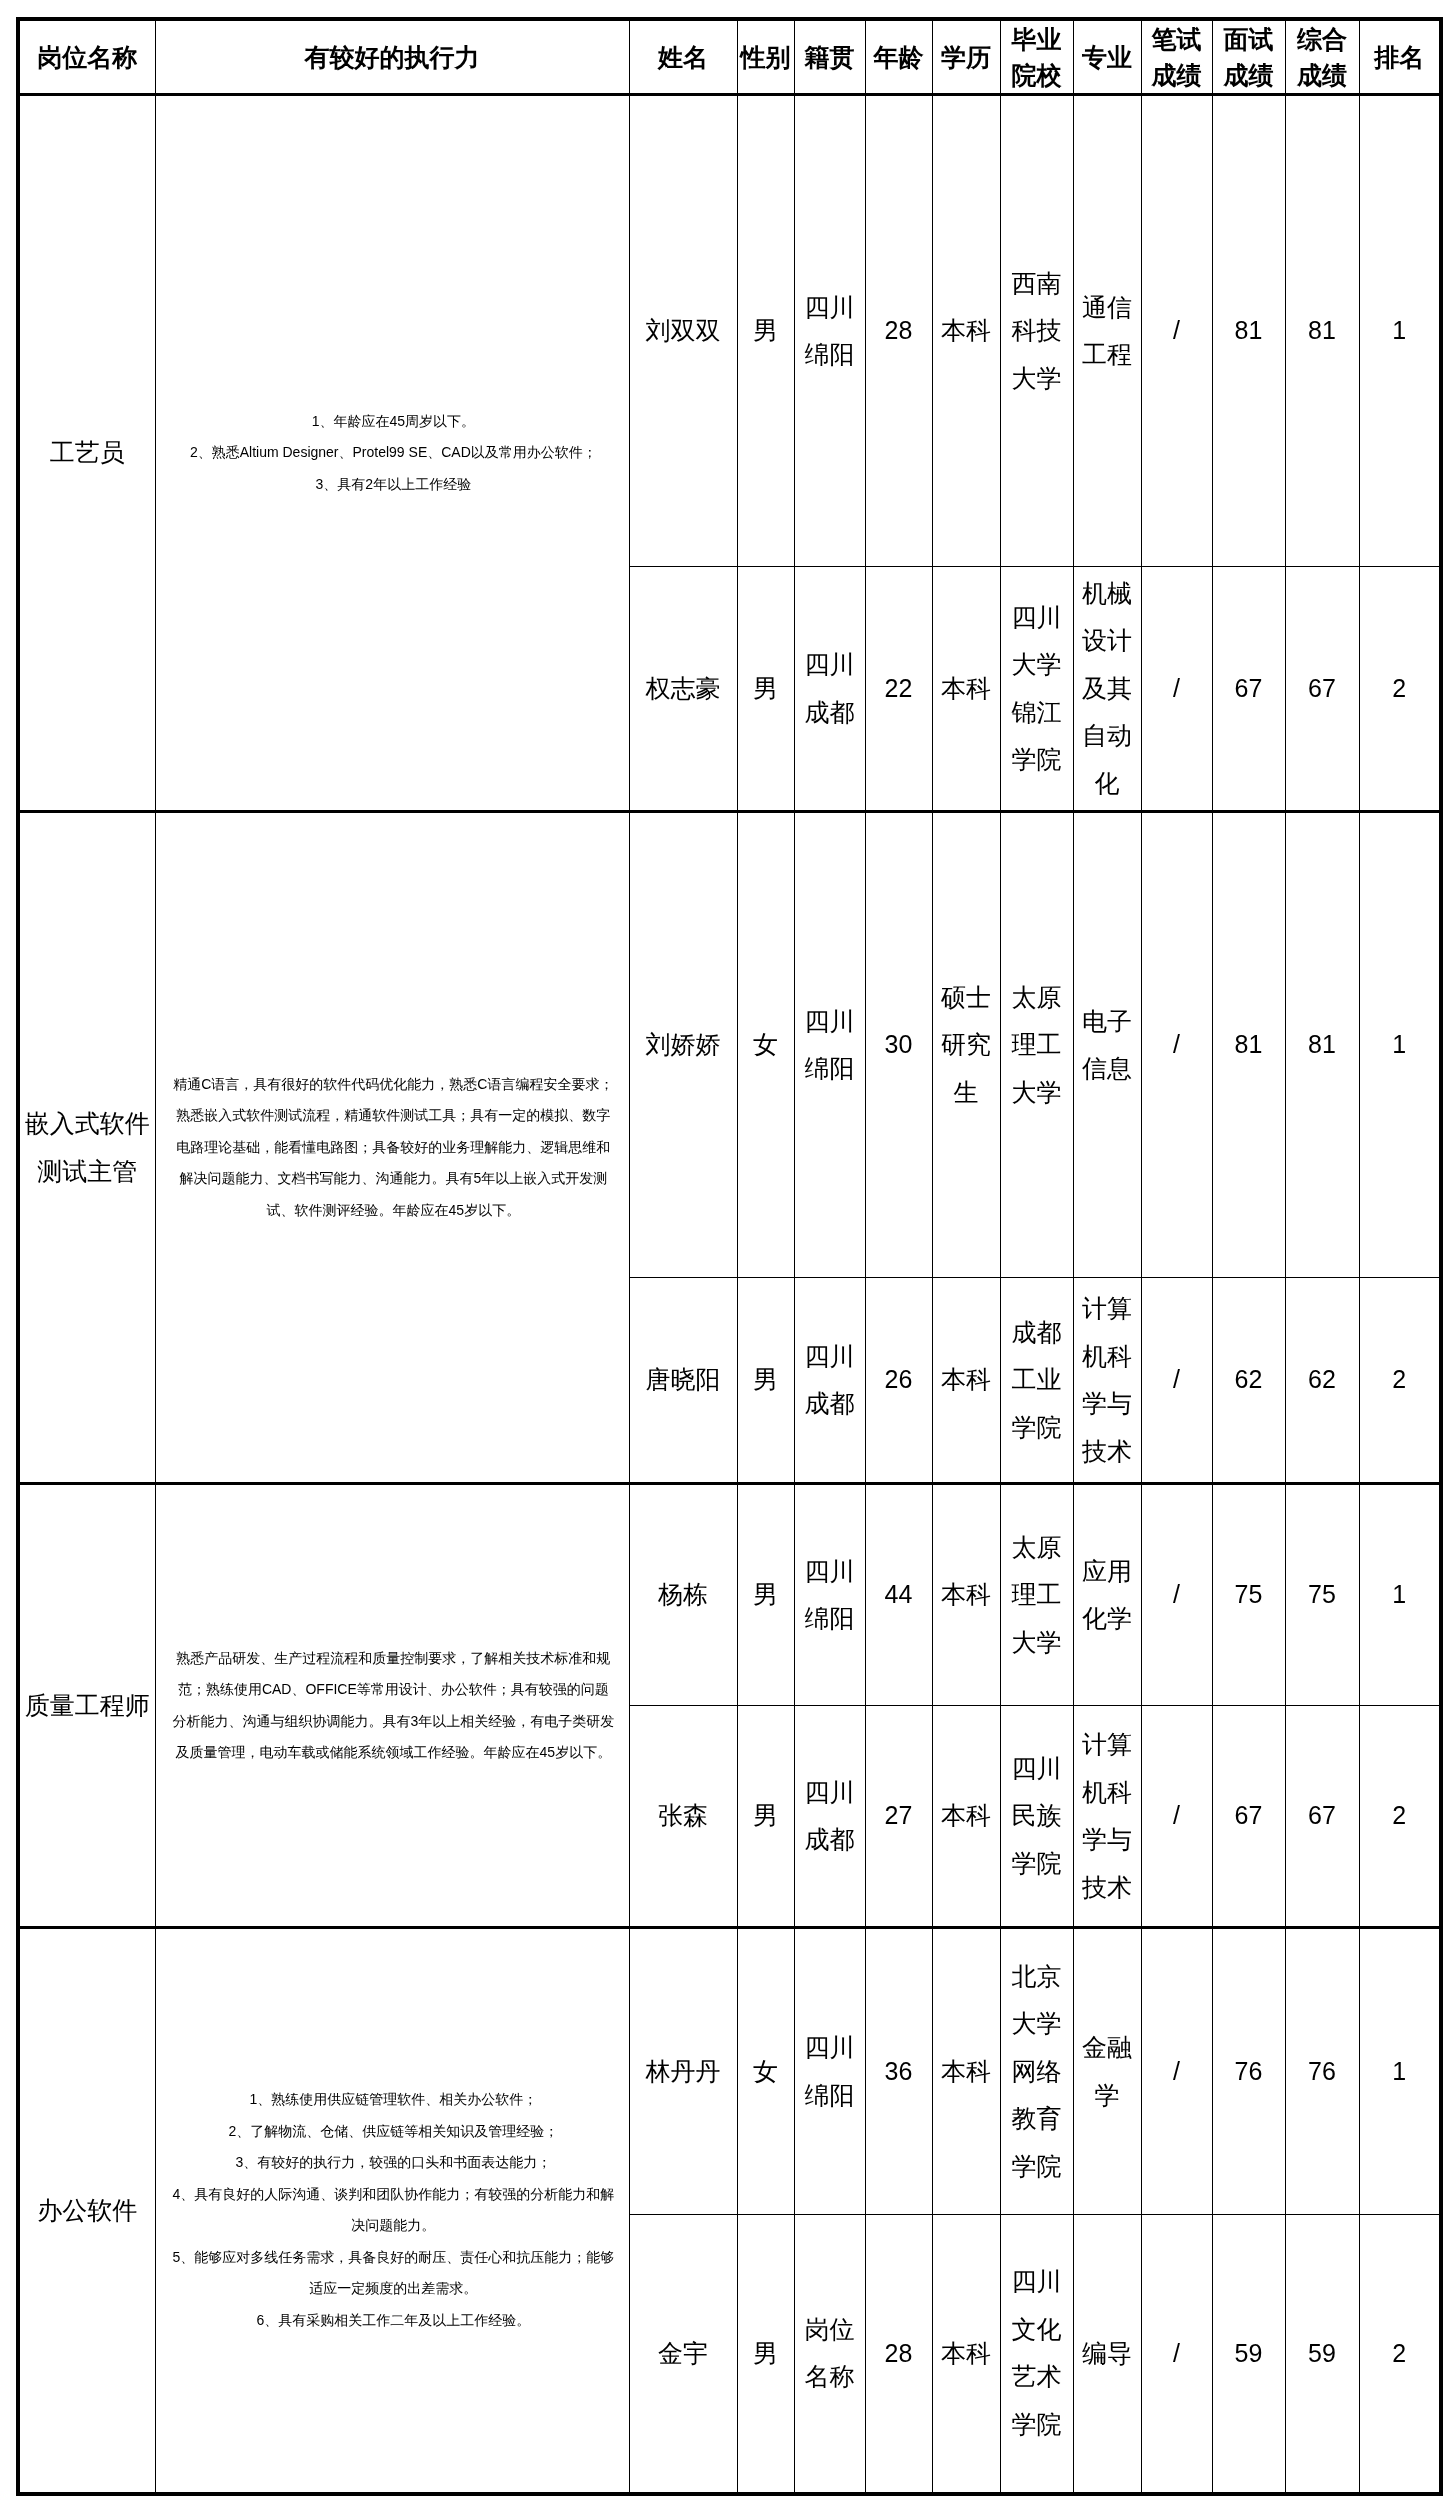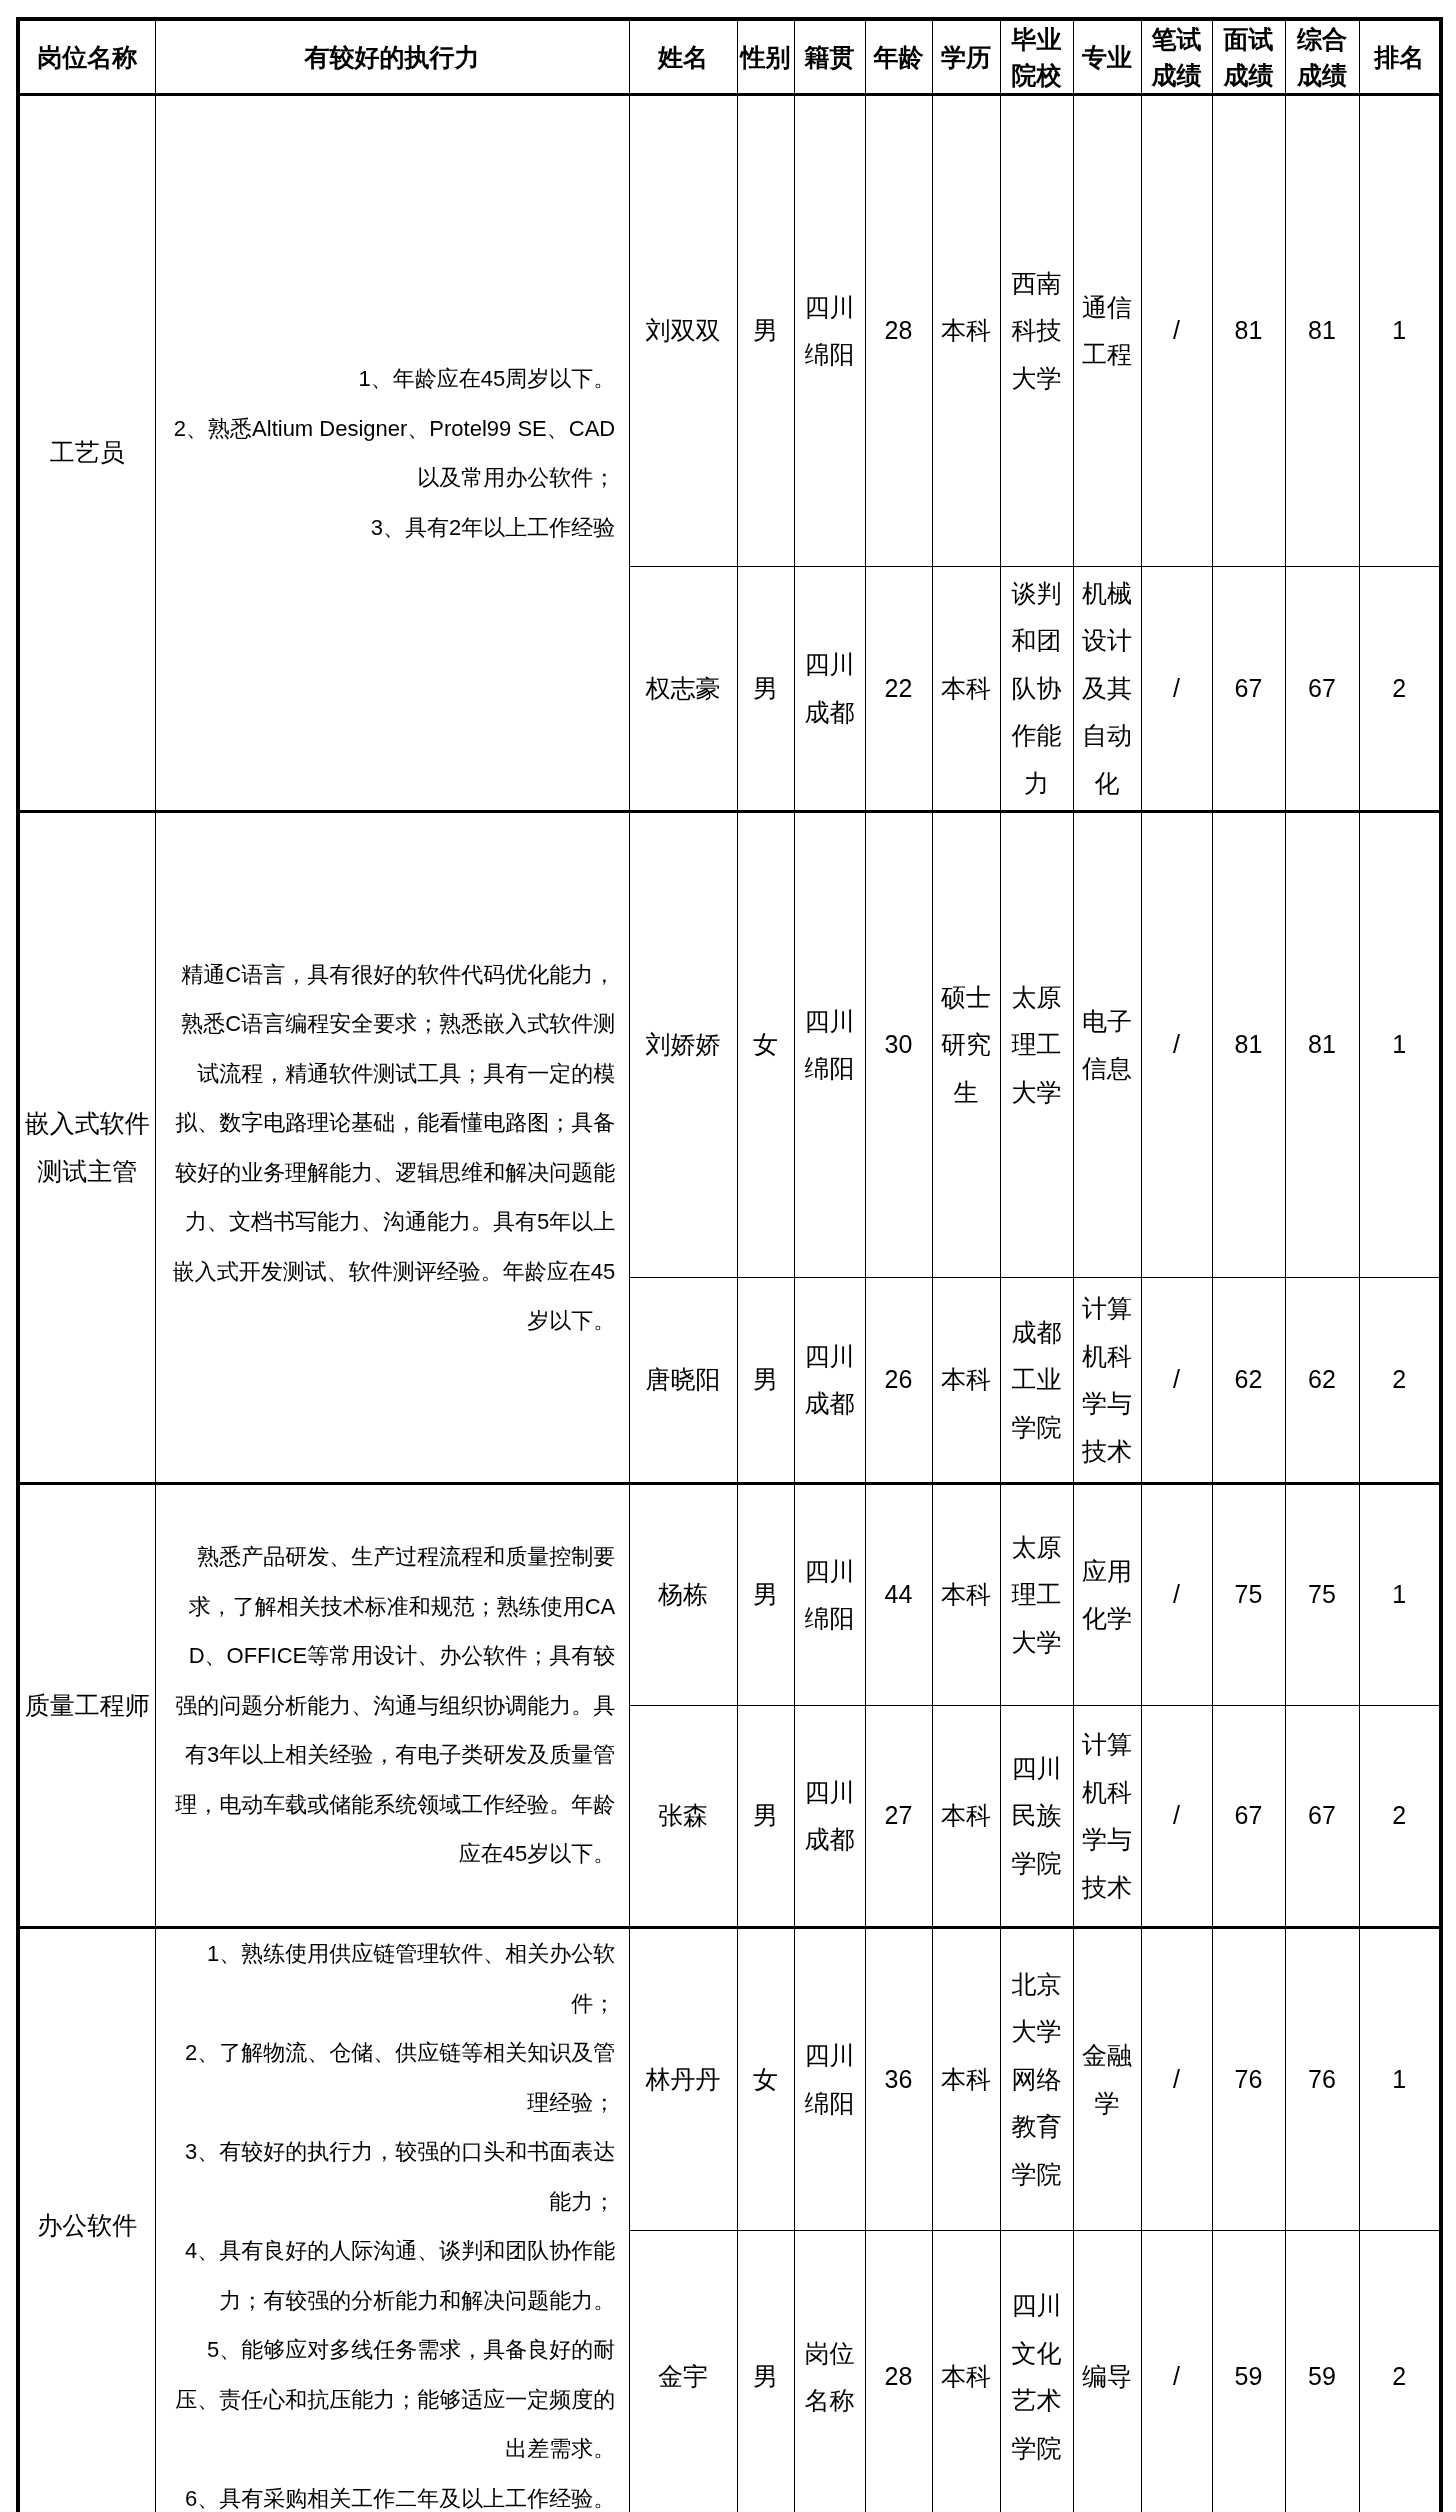--- a/index.html
+++ b/index.html
@@ -37,22 +37,22 @@
     font-weight: bold;
     line-height: 1.45;
     border-bottom-width: 3.3px;
   }
   .score-table td {
     font-size: 25px;
     font-weight: normal;
     line-height: 1.9;
   }
   td.req-cell {
-    text-align: right;
-    font-size: 22px;
+    text-align: center;
+    font-size: 14px;
     line-height: 2.25;
     padding: 0 13.3px 0 16px;
     white-space: pre-line;
   }
   tr.group-last td,
   td.pos-cell,
   td.req-cell {
     border-bottom-width: 3.3px;
   }
   tr.r-header { height: 76px; }
@@ -120,21 +120,21 @@
         <td>81</td>
         <td>81</td>
         <td>1</td>
       </tr>
       <tr class="r2 group-last">
         <td>权志豪</td>
         <td>男</td>
         <td>四川成都</td>
         <td>22</td>
         <td>本科</td>
-        <td>谈判和团队协作能力</td>
+        <td>四川大学锦江学院</td>
         <td>机械设计及其自动化</td>
         <td>/</td>
         <td>67</td>
         <td>67</td>
         <td>2</td>
       </tr>
 
       <tr class="r3">
         <td class="pos-cell" rowspan="2">嵌入式软件测试主管</td>
         <td class="req-cell" rowspan="2">精通C语言，具有很好的软件代码优化能力，熟悉C语言编程安全要求；熟悉嵌入式软件测试流程，精通软件测试工具；具有一定的模拟、数字电路理论基础，能看懂电路图；具备较好的业务理解能力、逻辑思维和解决问题能力、文档书写能力、沟通能力。具有5年以上嵌入式开发测试、软件测评经验。年龄应在45岁以下。</td>

